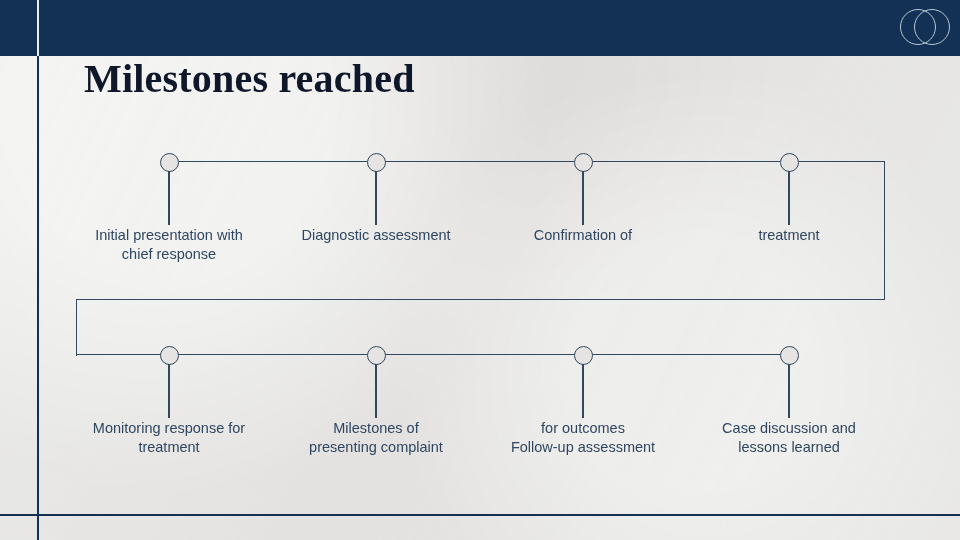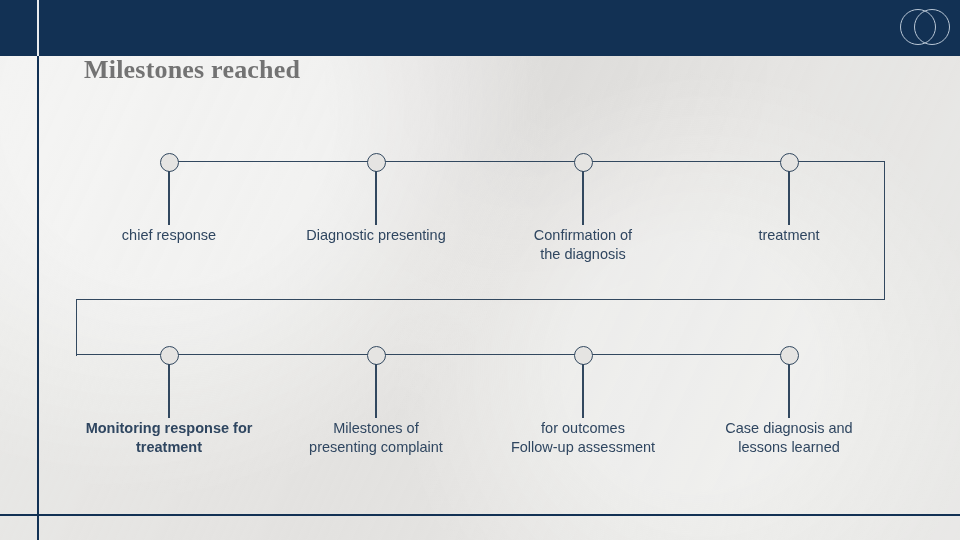--- a/index.html
+++ b/index.html
@@ -72,23 +72,23 @@
     box-sizing: border-box;
   }
   .logo .ring.a { left: 0; }
   .logo .ring.b { left: 14px; }
 
   .title {
     position: absolute;
     left: 84px; top: 55px;
     font-family: "Liberation Serif", serif;
     font-weight: bold;
-    font-size: 26px;
+    font-size: 40px;
     letter-spacing: .2px;
-    color: #737373;
+    color: #0f172a;
     white-space: nowrap;
   }
 
   
   .timeline { position: absolute; inset: 0; }
 
   .hline {
     position: absolute;
     height: 1.4px;
     background: #32485f;
@@ -148,45 +148,45 @@
 
     <div class="hline" style="left:169px; top:161px; width:716px;"></div>
     <div class="vline" style="left:883.6px; top:161px; height:139px;"></div>
     <div class="hline" style="left:76px; top:298.6px; width:809px;"></div>
     <div class="vline" style="left:76px; top:298.6px; height:57px;"></div>
     <div class="hline" style="left:76px; top:354px; width:713px;"></div>
 
     <div class="node" style="left:159.5px; top:152.5px;"></div>
     <div class="stem" style="left:168.3px; top:171px;"></div>
     <div class="caption r1" style="left:69px;">
+      <div>Initial presentation with</div>
       <div>chief response</div>
     </div>
 
     <div class="node" style="left:366.5px; top:152.5px;"></div>
     <div class="stem" style="left:375.3px; top:171px;"></div>
     <div class="caption r1" style="left:276px;">
-      <div>Diagnostic presenting</div>
+      <div>Diagnostic assessment</div>
     </div>
 
     <div class="node" style="left:573.5px; top:152.5px;"></div>
     <div class="stem" style="left:582.3px; top:171px;"></div>
     <div class="caption r1" style="left:483px;">
       <div>Confirmation of</div>
-      <div>the diagnosis</div>
     </div>
 
     <div class="node" style="left:779.5px; top:152.5px;"></div>
     <div class="stem" style="left:788.3px; top:171px;"></div>
     <div class="caption r1" style="left:689px;">
       <div>treatment</div>
     </div>
 
     <div class="node" style="left:159.5px; top:345.5px;"></div>
     <div class="stem" style="left:168.3px; top:364px;"></div>
-    <div class="caption r2" style="left:69px;font-weight:bold;">
+    <div class="caption r2" style="left:69px;">
       <div>Monitoring response for</div>
       <div>treatment</div>
     </div>
 
     <div class="node" style="left:366.5px; top:345.5px;"></div>
     <div class="stem" style="left:375.3px; top:364px;"></div>
     <div class="caption r2" style="left:276px;">
       <div>Milestones of</div>
       <div>presenting complaint</div>
     </div>
@@ -194,18 +194,18 @@
     <div class="node" style="left:573.5px; top:345.5px;"></div>
     <div class="stem" style="left:582.3px; top:364px;"></div>
     <div class="caption r2" style="left:483px;">
       <div>for outcomes</div>
       <div>Follow-up assessment</div>
     </div>
 
     <div class="node" style="left:779.5px; top:345.5px;"></div>
     <div class="stem" style="left:788.3px; top:364px;"></div>
     <div class="caption r2" style="left:689px;">
-      <div>Case diagnosis and</div>
+      <div>Case discussion and</div>
       <div>lessons learned</div>
     </div>
 
   </div>
 </div>
 
 </body></html>

